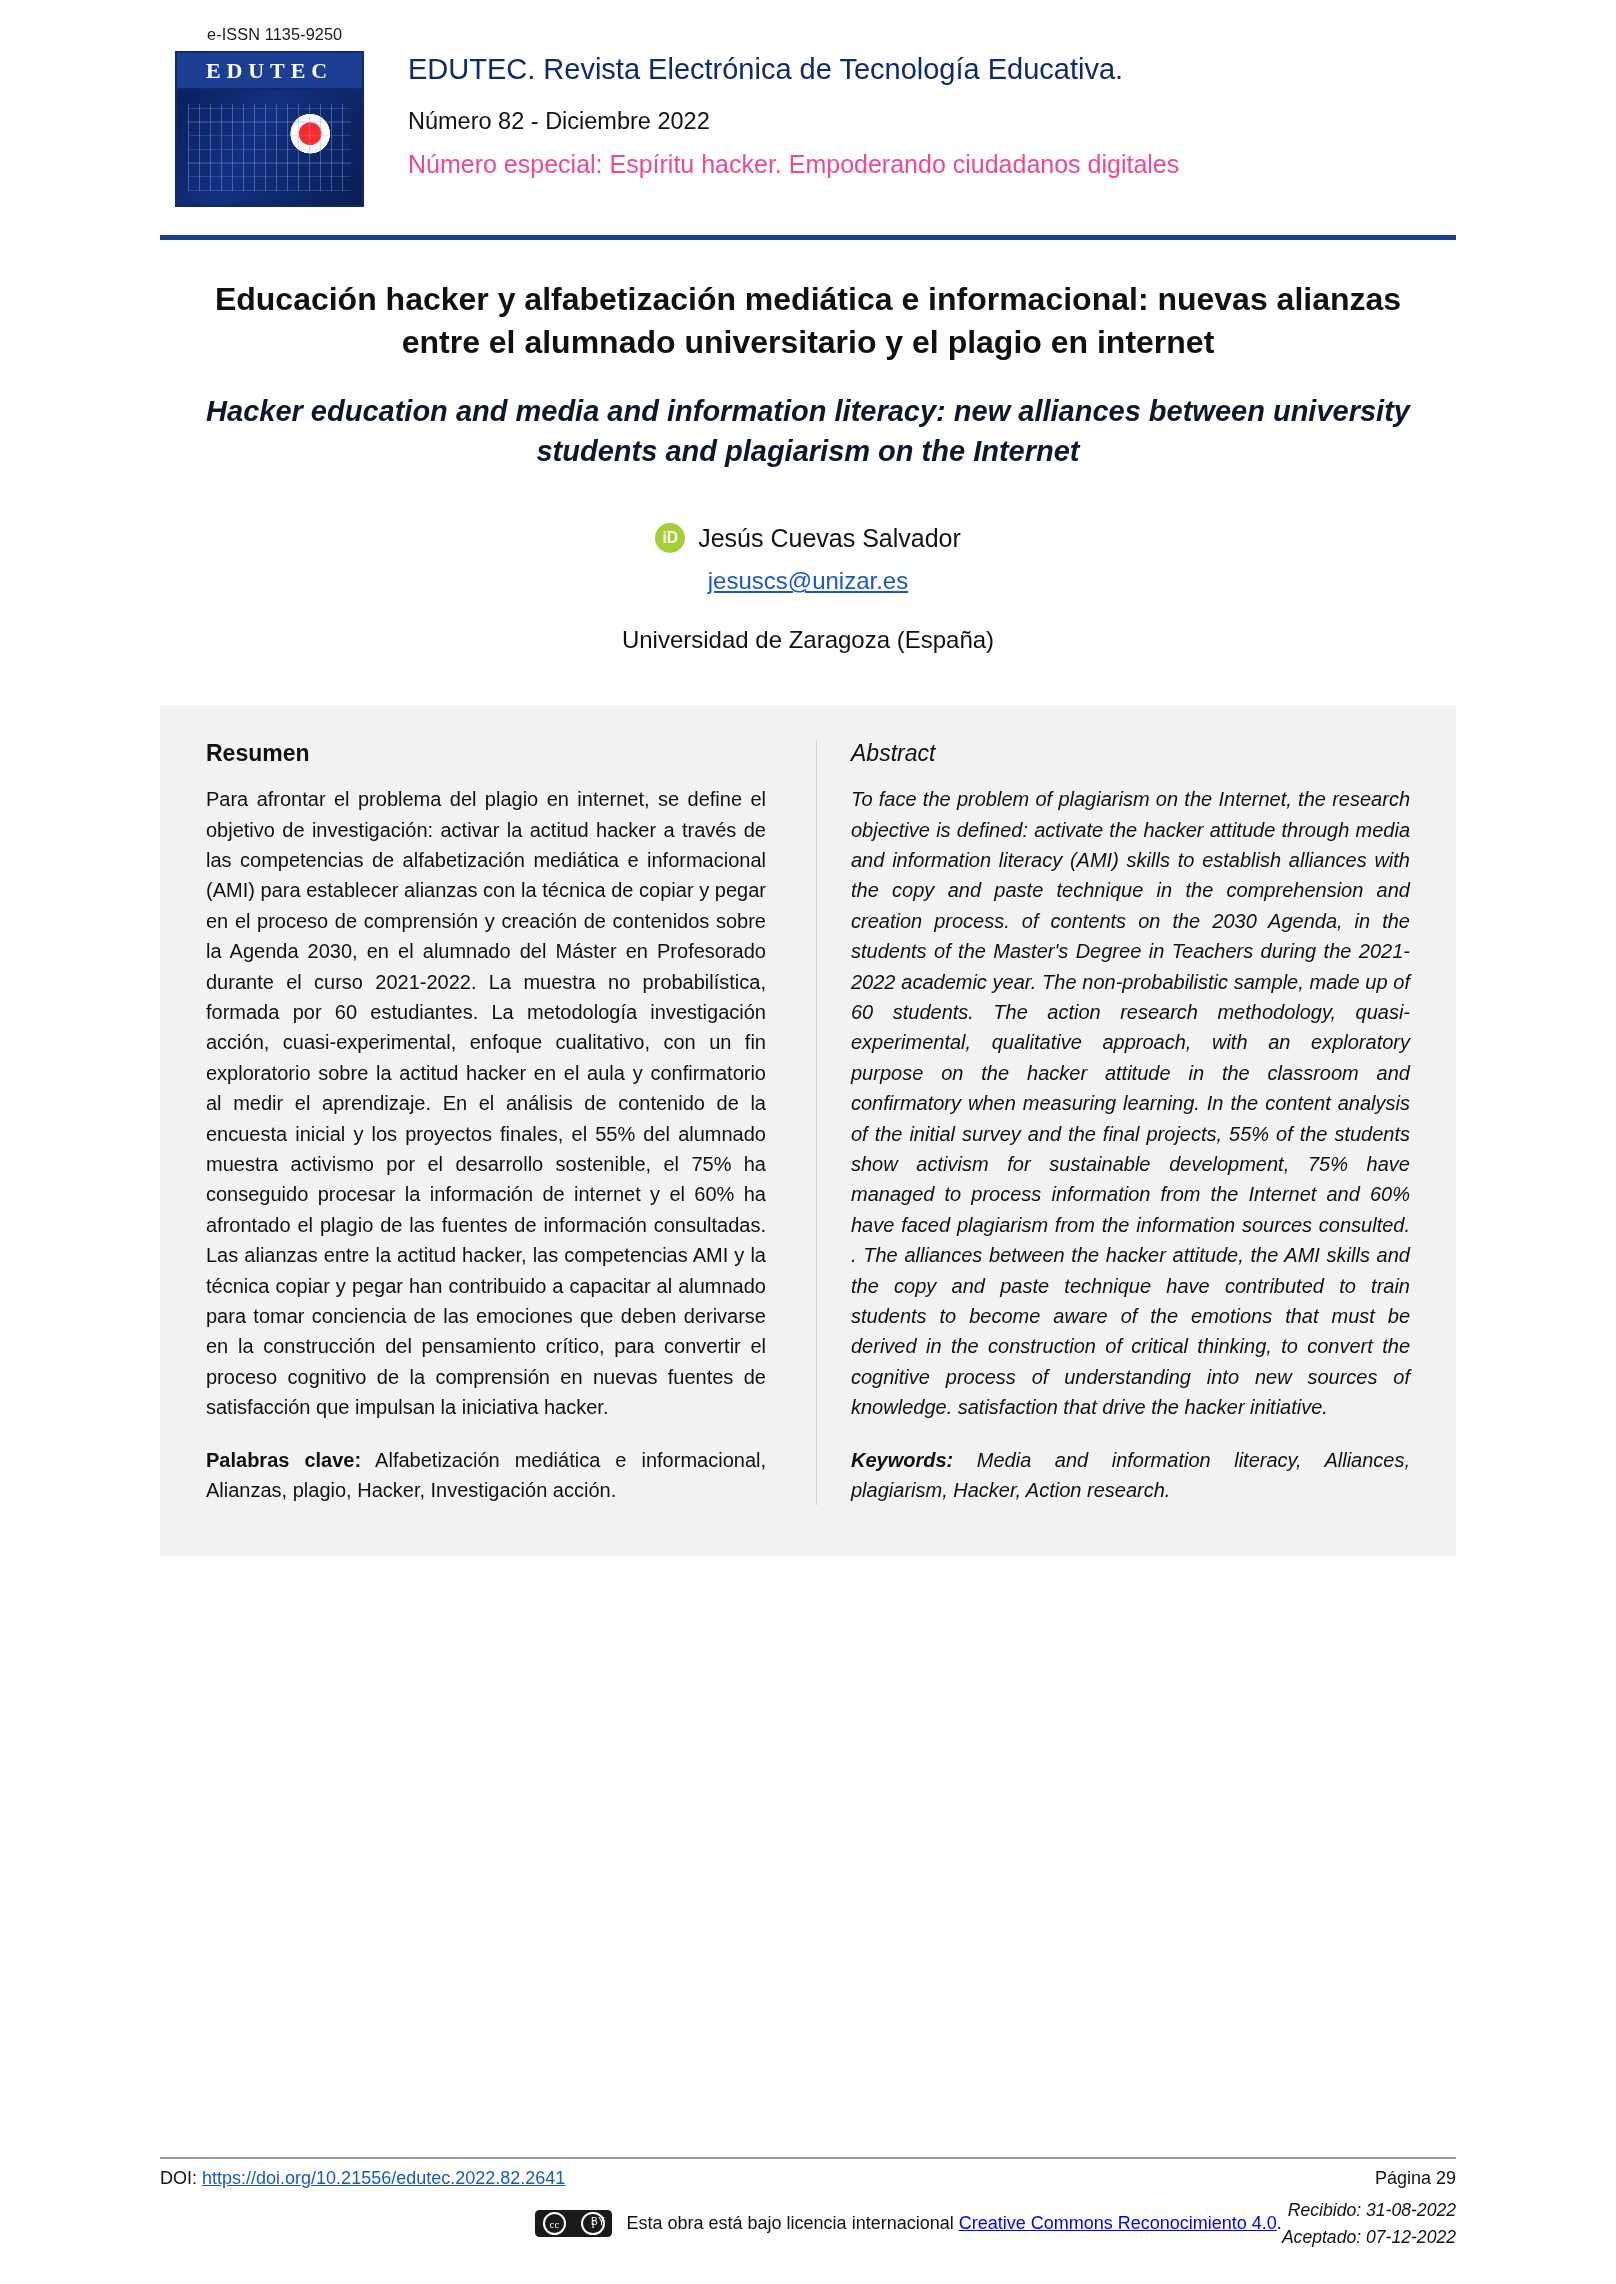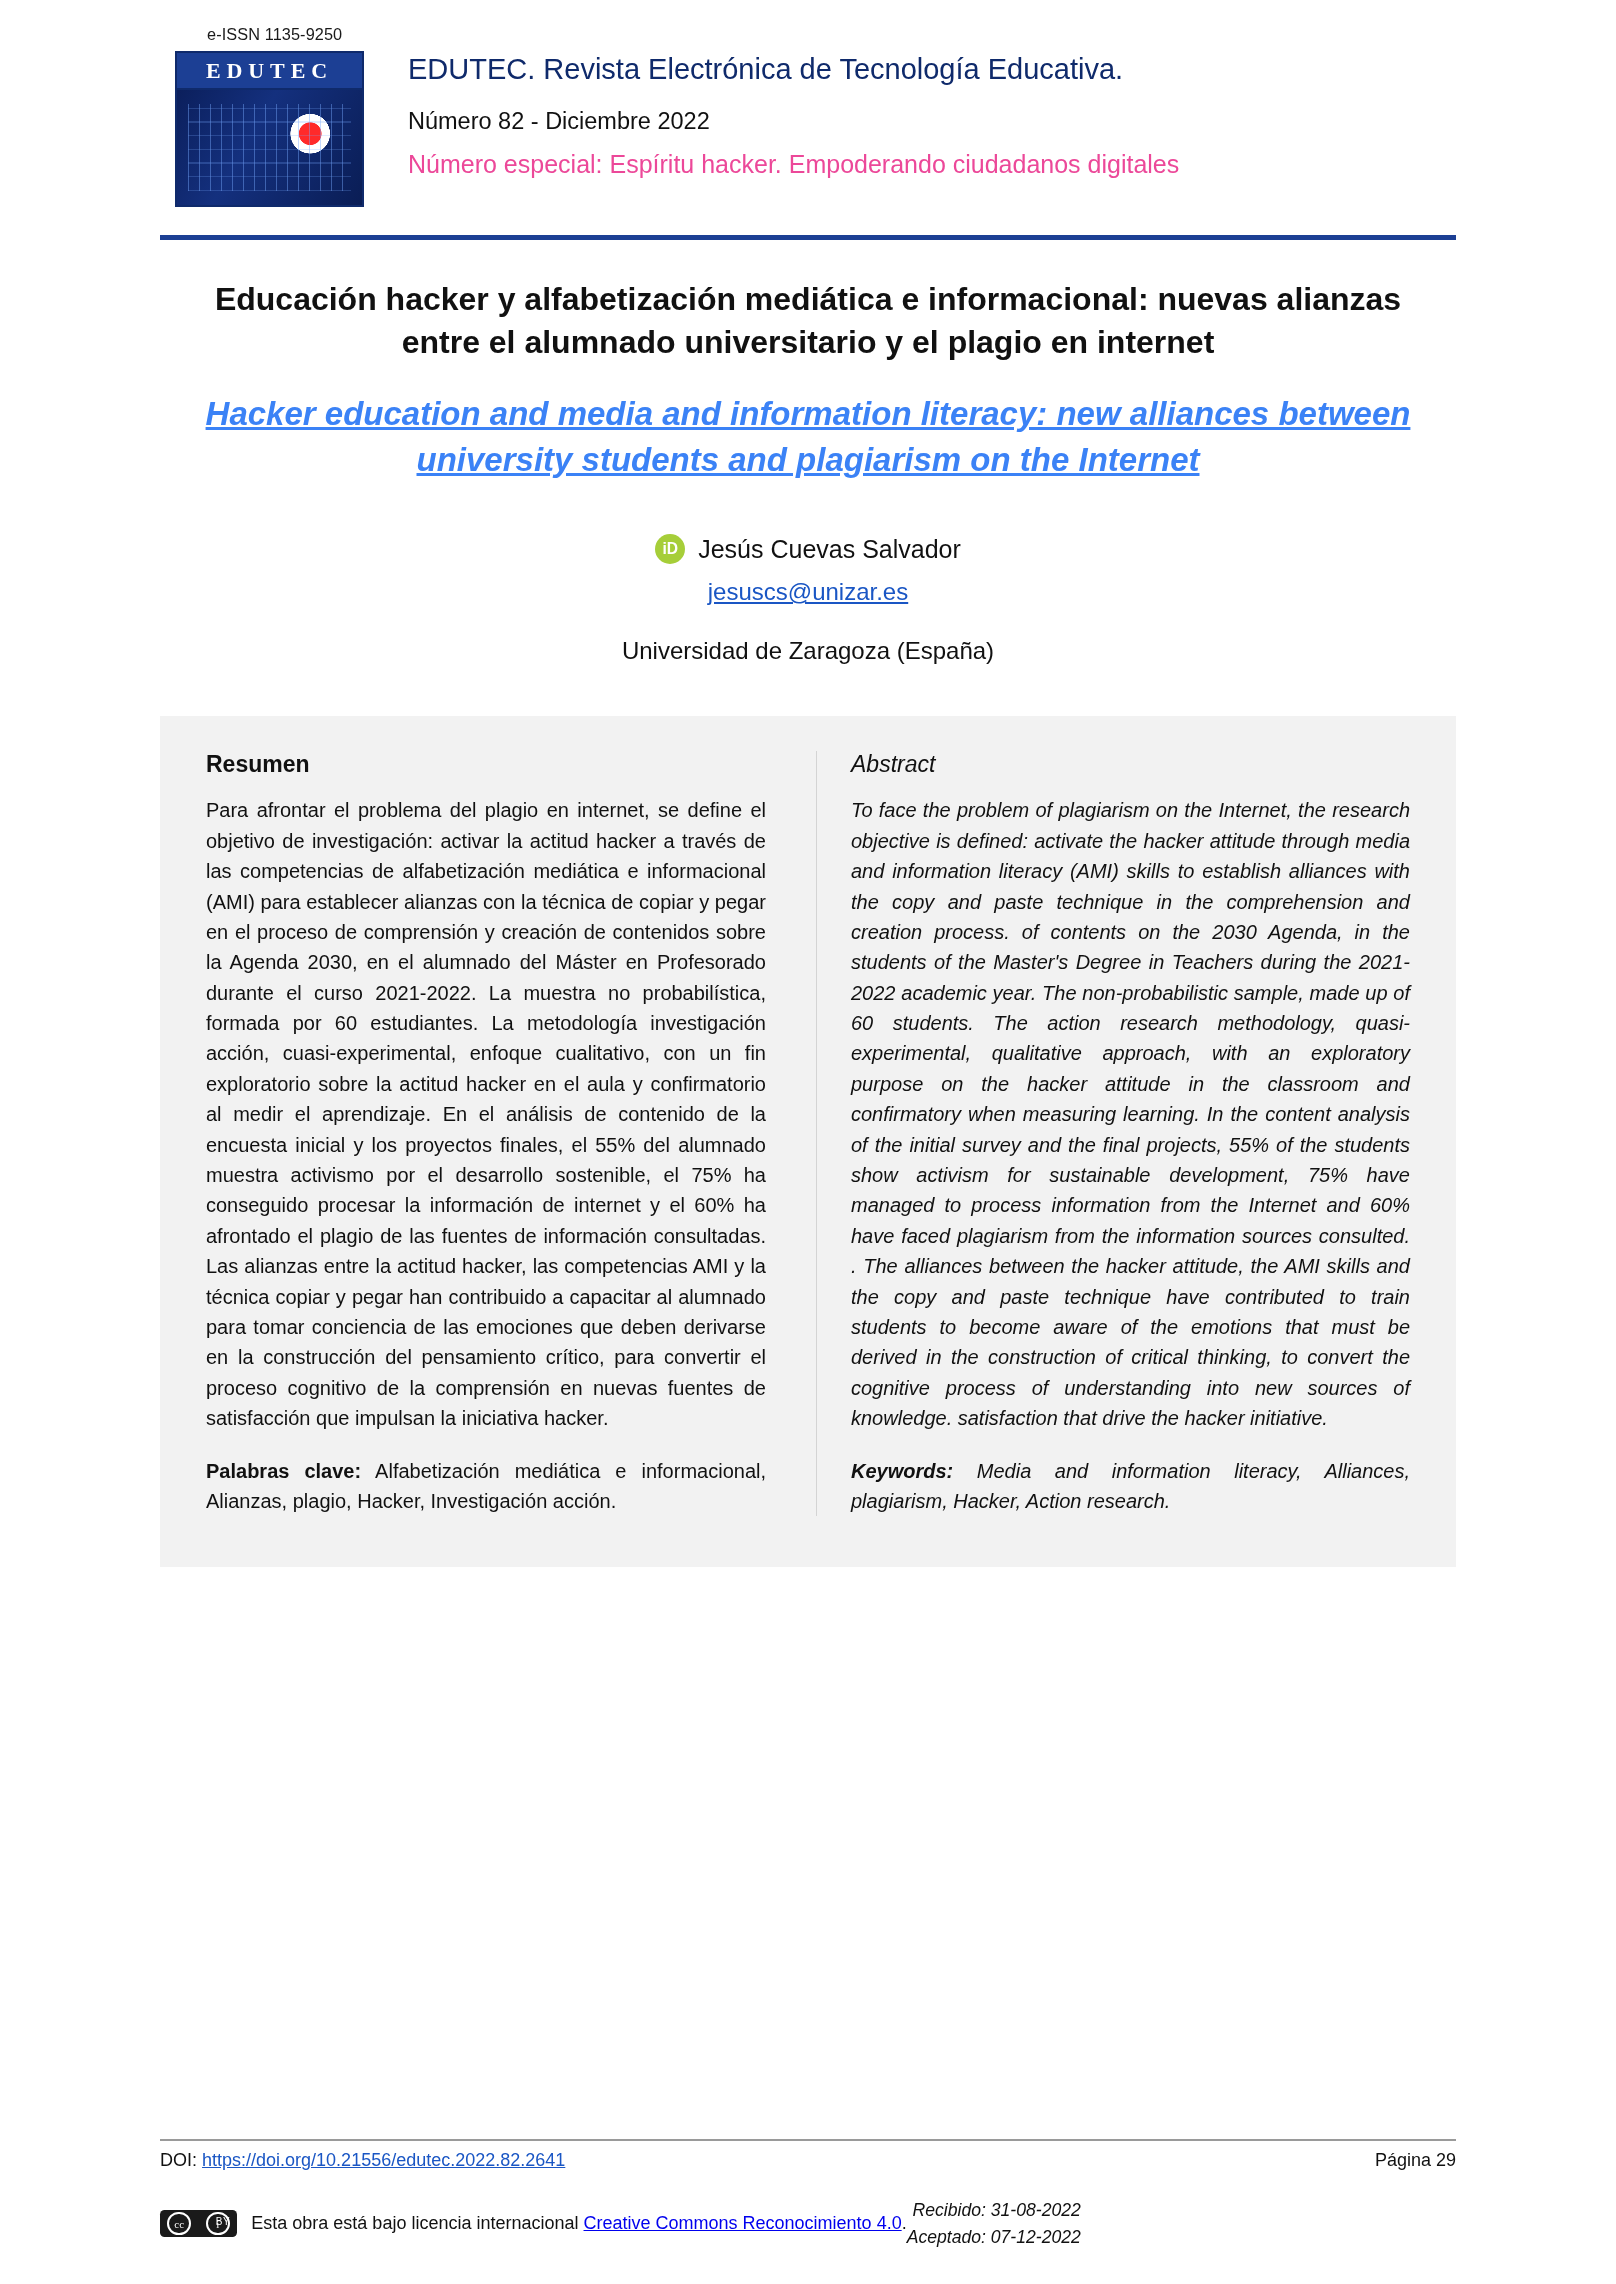--- a/index.html
+++ b/index.html
@@ -116,25 +116,24 @@
   .title-es {
     margin: 38px 33px 0 33px;
     text-align: center;
     font-size: 32px;
     line-height: 1.35;
     color: #111;
   }
   .title-en {
     margin: 27px 39px 0 39px;
     text-align: center;
-    font-size: 33px;
+    font-size: 29px;
     line-height: 1.38;
     font-style: italic;
-    color: #3b82f6;
-    text-decoration: underline;
+    color: #0f172a;
   }
 
   
   .author-row {
     margin-top: 52px;
     display: flex;
     align-items: flex-end;
     justify-content: center;
     gap: 13px;
   }
@@ -223,24 +222,24 @@
     justify-content: space-between;
     align-items: baseline;
     font-size: 18px;
     color: #111;
   }
   .footer-doi a, .footer-license a {
     color: #1a56c4;
     text-decoration: underline;
   }
   .footer-bottom {
-    margin-top: 26px;
-    display: flex;
-    align-items: center;
-    justify-content: flex-start;
+    margin-top: 8px;
+    display: flex;
+    align-items: center;
+    justify-content: flex-end;
   }
   .cc-group {
     display: flex;
     align-items: center;
     gap: 14.3px;
   }
   .cc-badge {
     width: 77px;
     height: 27px;
     background: #1a1a1a;

